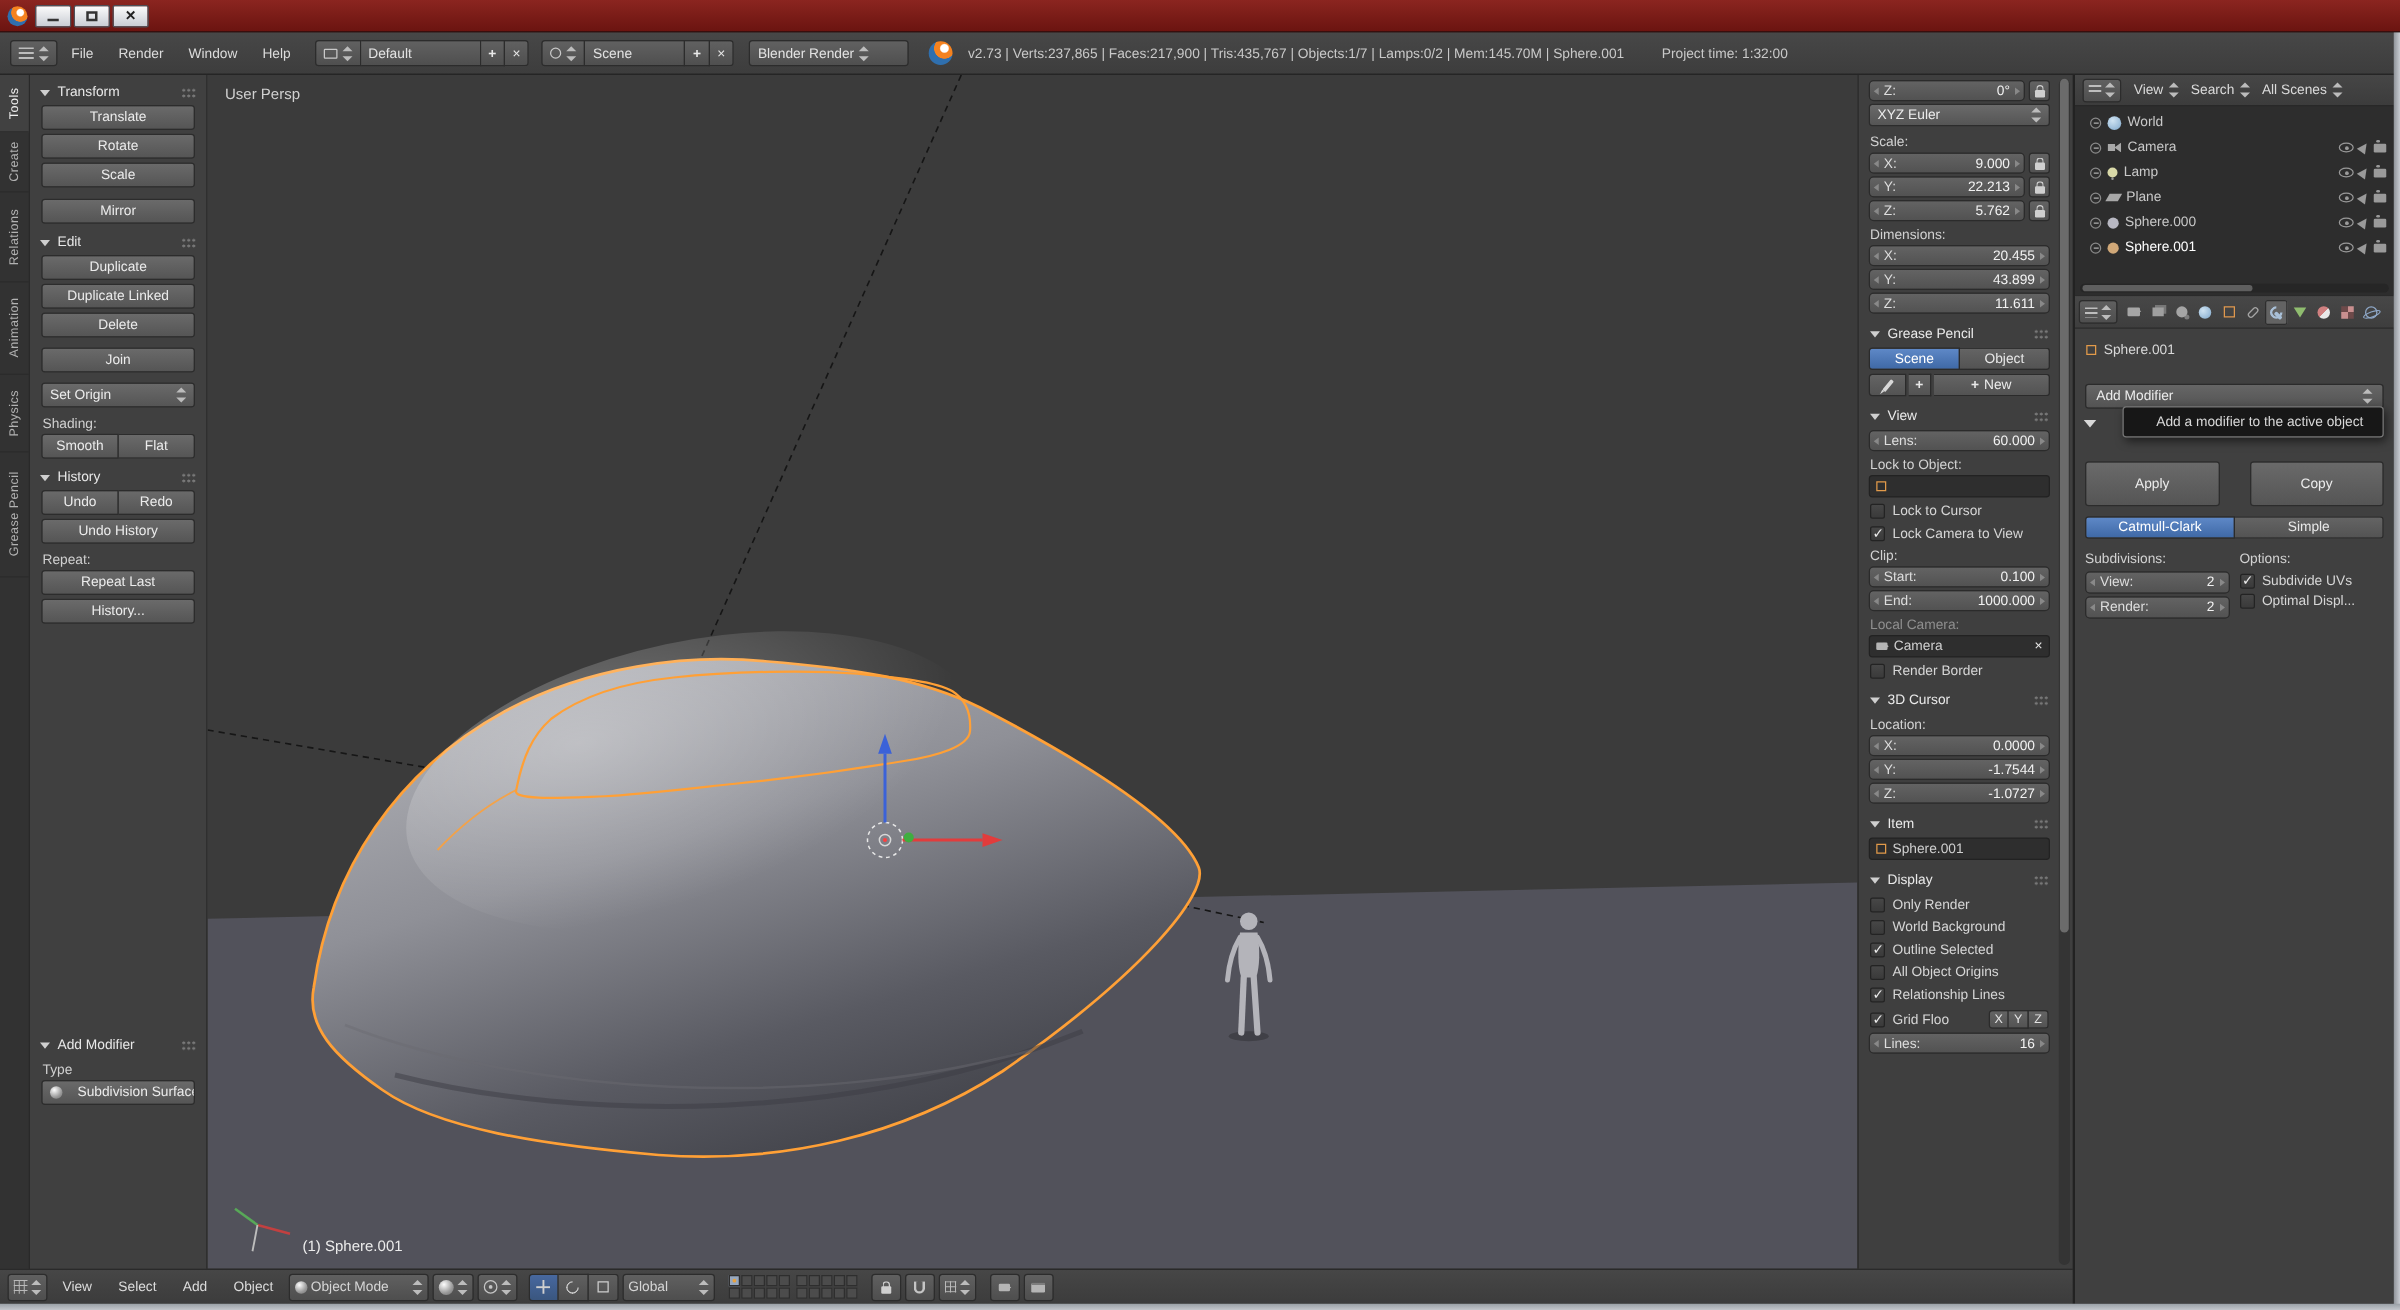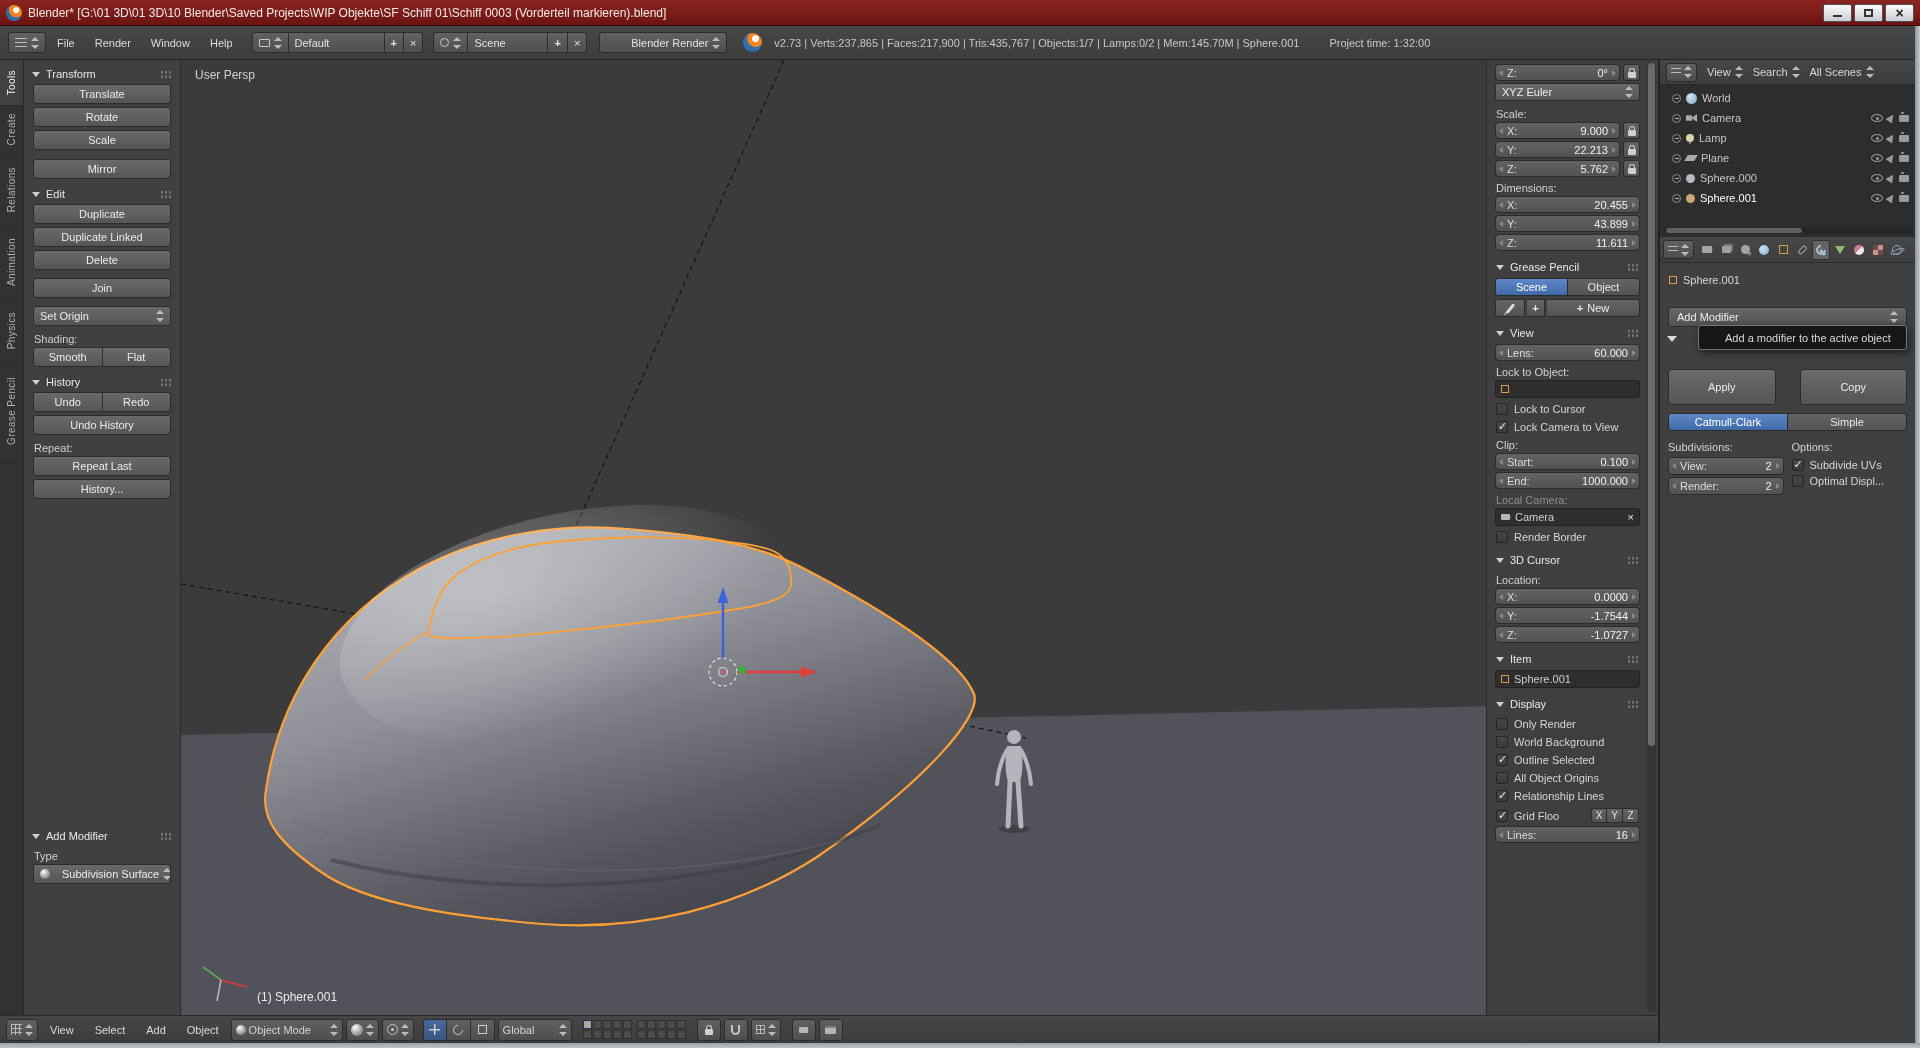--- a/index.html
+++ b/index.html
@@ -39,21 +39,21 @@
 .stats{color:#c9c9c9;margin-left:10px;white-space:nowrap}
 .ptime{color:#c9c9c9;margin-left:28px;white-space:nowrap}
 
 
 #view3d{position:absolute;top:60px;left:0;width:1658px;height:983px;background:#383838}
 .v-content{position:absolute;top:0;left:0;width:100%;height:955px;display:flex}
 #tabstrip{width:24px;background:#323232;border-right:1px solid #292929;display:flex;flex-direction:column}
 .vtab{display:flex;align-items:center;justify-content:center;color:#b2b2b2;font-size:10px;border-bottom:1px solid #2b2b2b}
 .vtab span{writing-mode:vertical-rl;transform:rotate(180deg);white-space:nowrap;letter-spacing:.4px}
 .vtab.active{background:#414141;color:#f0f0f0}
-#toolshelf{width:157px;background:#404040;border-right:1px solid #2a2a2a;display:flex;flex-direction:column;padding-top:2px}
+#toolshelf{width:142px;background:#404040;border-right:1px solid #2a2a2a;display:flex;flex-direction:column;padding-top:2px}
 .phdr{display:flex;align-items:center;gap:6px;padding:6px 8px 4px;color:#e8e8e8}
 .tri-d{width:0;height:0;border-left:4px solid transparent;border-right:4px solid transparent;border-top:5px solid #cfcfcf;flex:none}
 .grip{margin-left:auto;width:12px;height:9px;background-image:radial-gradient(circle,#8a8a8a 1px,transparent 1.3px);background-size:4px 4.5px;opacity:.75}
 .tbtn{height:20px;margin:0 9px 3px;background:linear-gradient(#6a6a6a,#555);border:1px solid #2c2c2c;border-radius:3px;color:#ececec;display:flex;align-items:center;justify-content:center;gap:4px;white-space:nowrap;overflow:hidden}
 .brow{display:flex;margin:0 9px 3px}
 .brow .tbtn{flex:1;margin:0}
 .brow .tbtn:first-child{border-radius:3px 0 0 3px}
 .brow .tbtn:last-child{border-radius:0 3px 3px 0;border-left:0}
 .ddbtn{justify-content:space-between;padding:0 6px}
 .slabel{padding:4px 10px 2px;color:#d0d0d0}
@@ -185,21 +185,20 @@
 .two-col .col{flex:1;min-width:0}
 .collabel{color:#d2d2d2;padding:2px 0 4px;white-space:nowrap}
 .two-col .num{height:18px}
 .two-col .cb{padding:2px 0;white-space:nowrap}
 </style>
 </head>
 <body>
 
 <div id="titlebar">
   <span class="bl-badge"></span>
-  <span class="title">Blender* [G:\01 3D\01 3D\10 Blender\Saved Projects\WIP Objekte\SF Schiff 01\Schiff 0003 (Vorderteil markieren).blend]</span>
   <span class="winbtns">
     <span class="winbtn">
         <span class="g-min"></span>
       </span>
     <span class="winbtn">
         <span class="g-max"></span>
       </span>
     <span class="winbtn">
         <span class="g-x"></span>
       </span>
@@ -240,21 +239,21 @@
     <span class="hbtn" style="width:80px">
         <span>Scene</span>
       </span>
     <span class="hbtn">
         <span class="plusg"></span>
       </span>
     <span class="hbtn">
         <span class="xg"></span>
       </span>
   </span>
-  <span class="hbtn" style="width:128px;margin-left:10px;justify-content:flex-end">
+  <span class="hbtn" style="width:128px;margin-left:10px;justify-content:flex-start">
       <span>Blender Render</span>
       <span class="updown"></span>
     </span>
   <span class="bl-logo"></span>
   <span class="stats">v2.73 | Verts:237,865 | Faces:217,900 | Tris:435,767 | Objects:1/7 | Lamps:0/2 | Mem:145.70M | Sphere.001</span>
   <span class="ptime">Project time: 1:32:00</span>
 </div>
 
 <div id="view3d">
   <div class="v-content">

